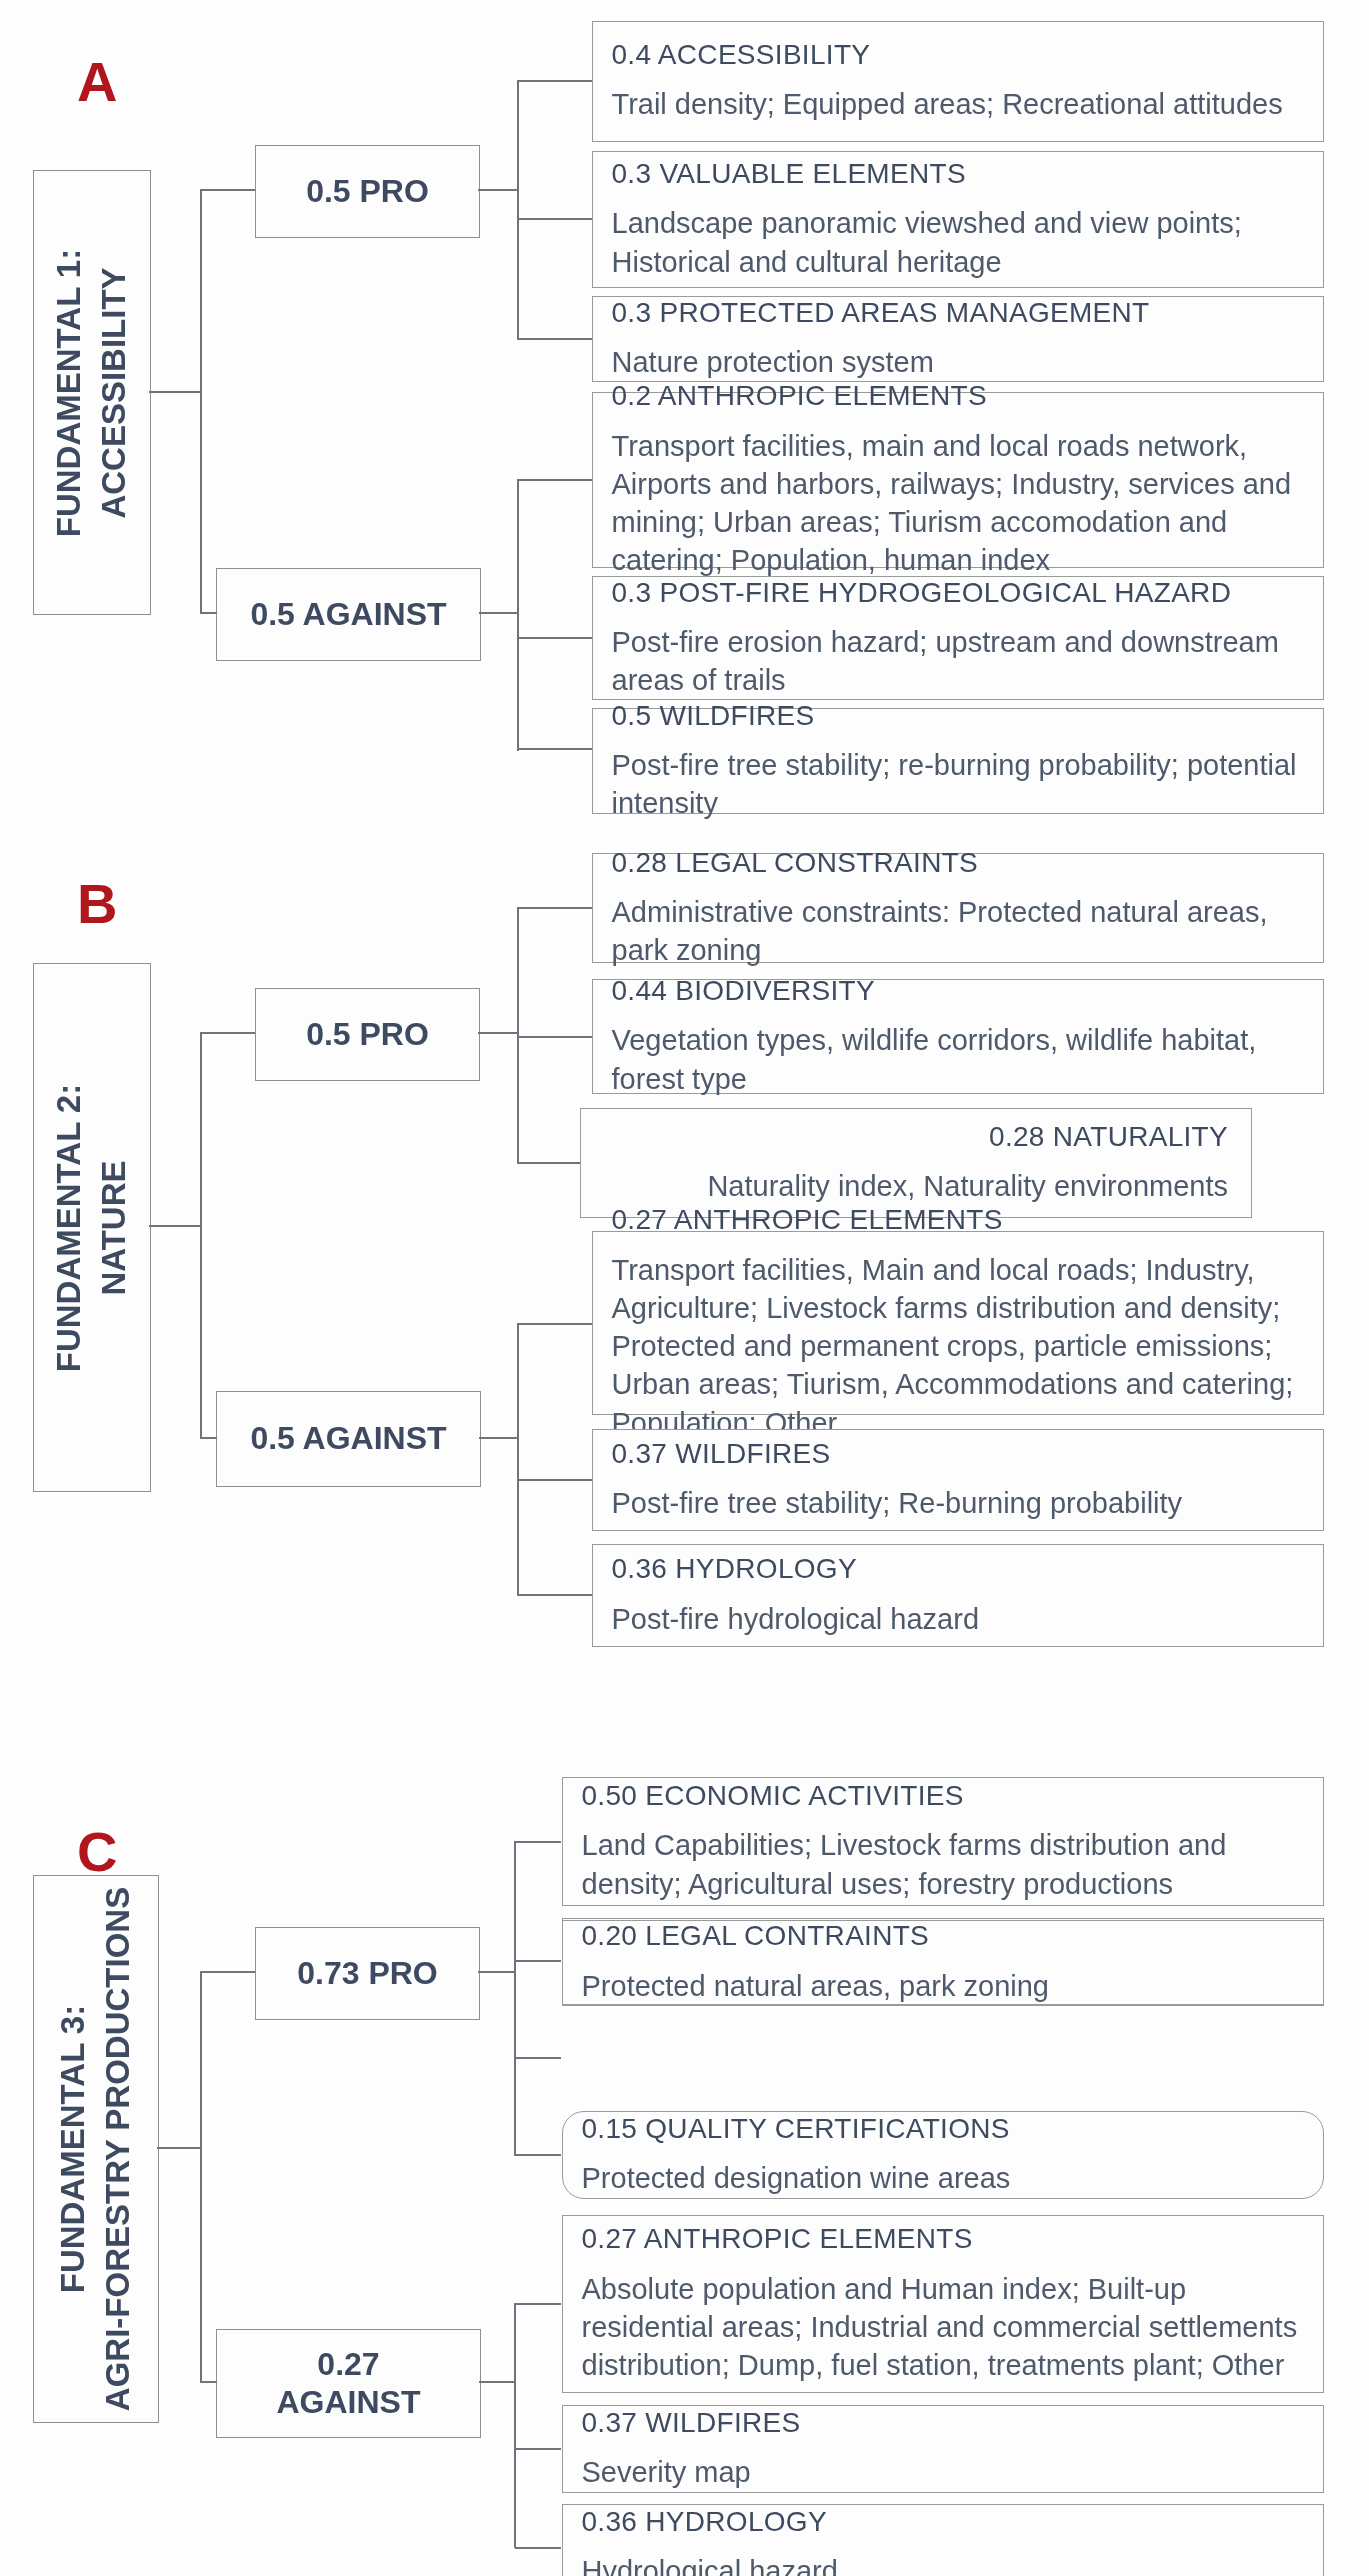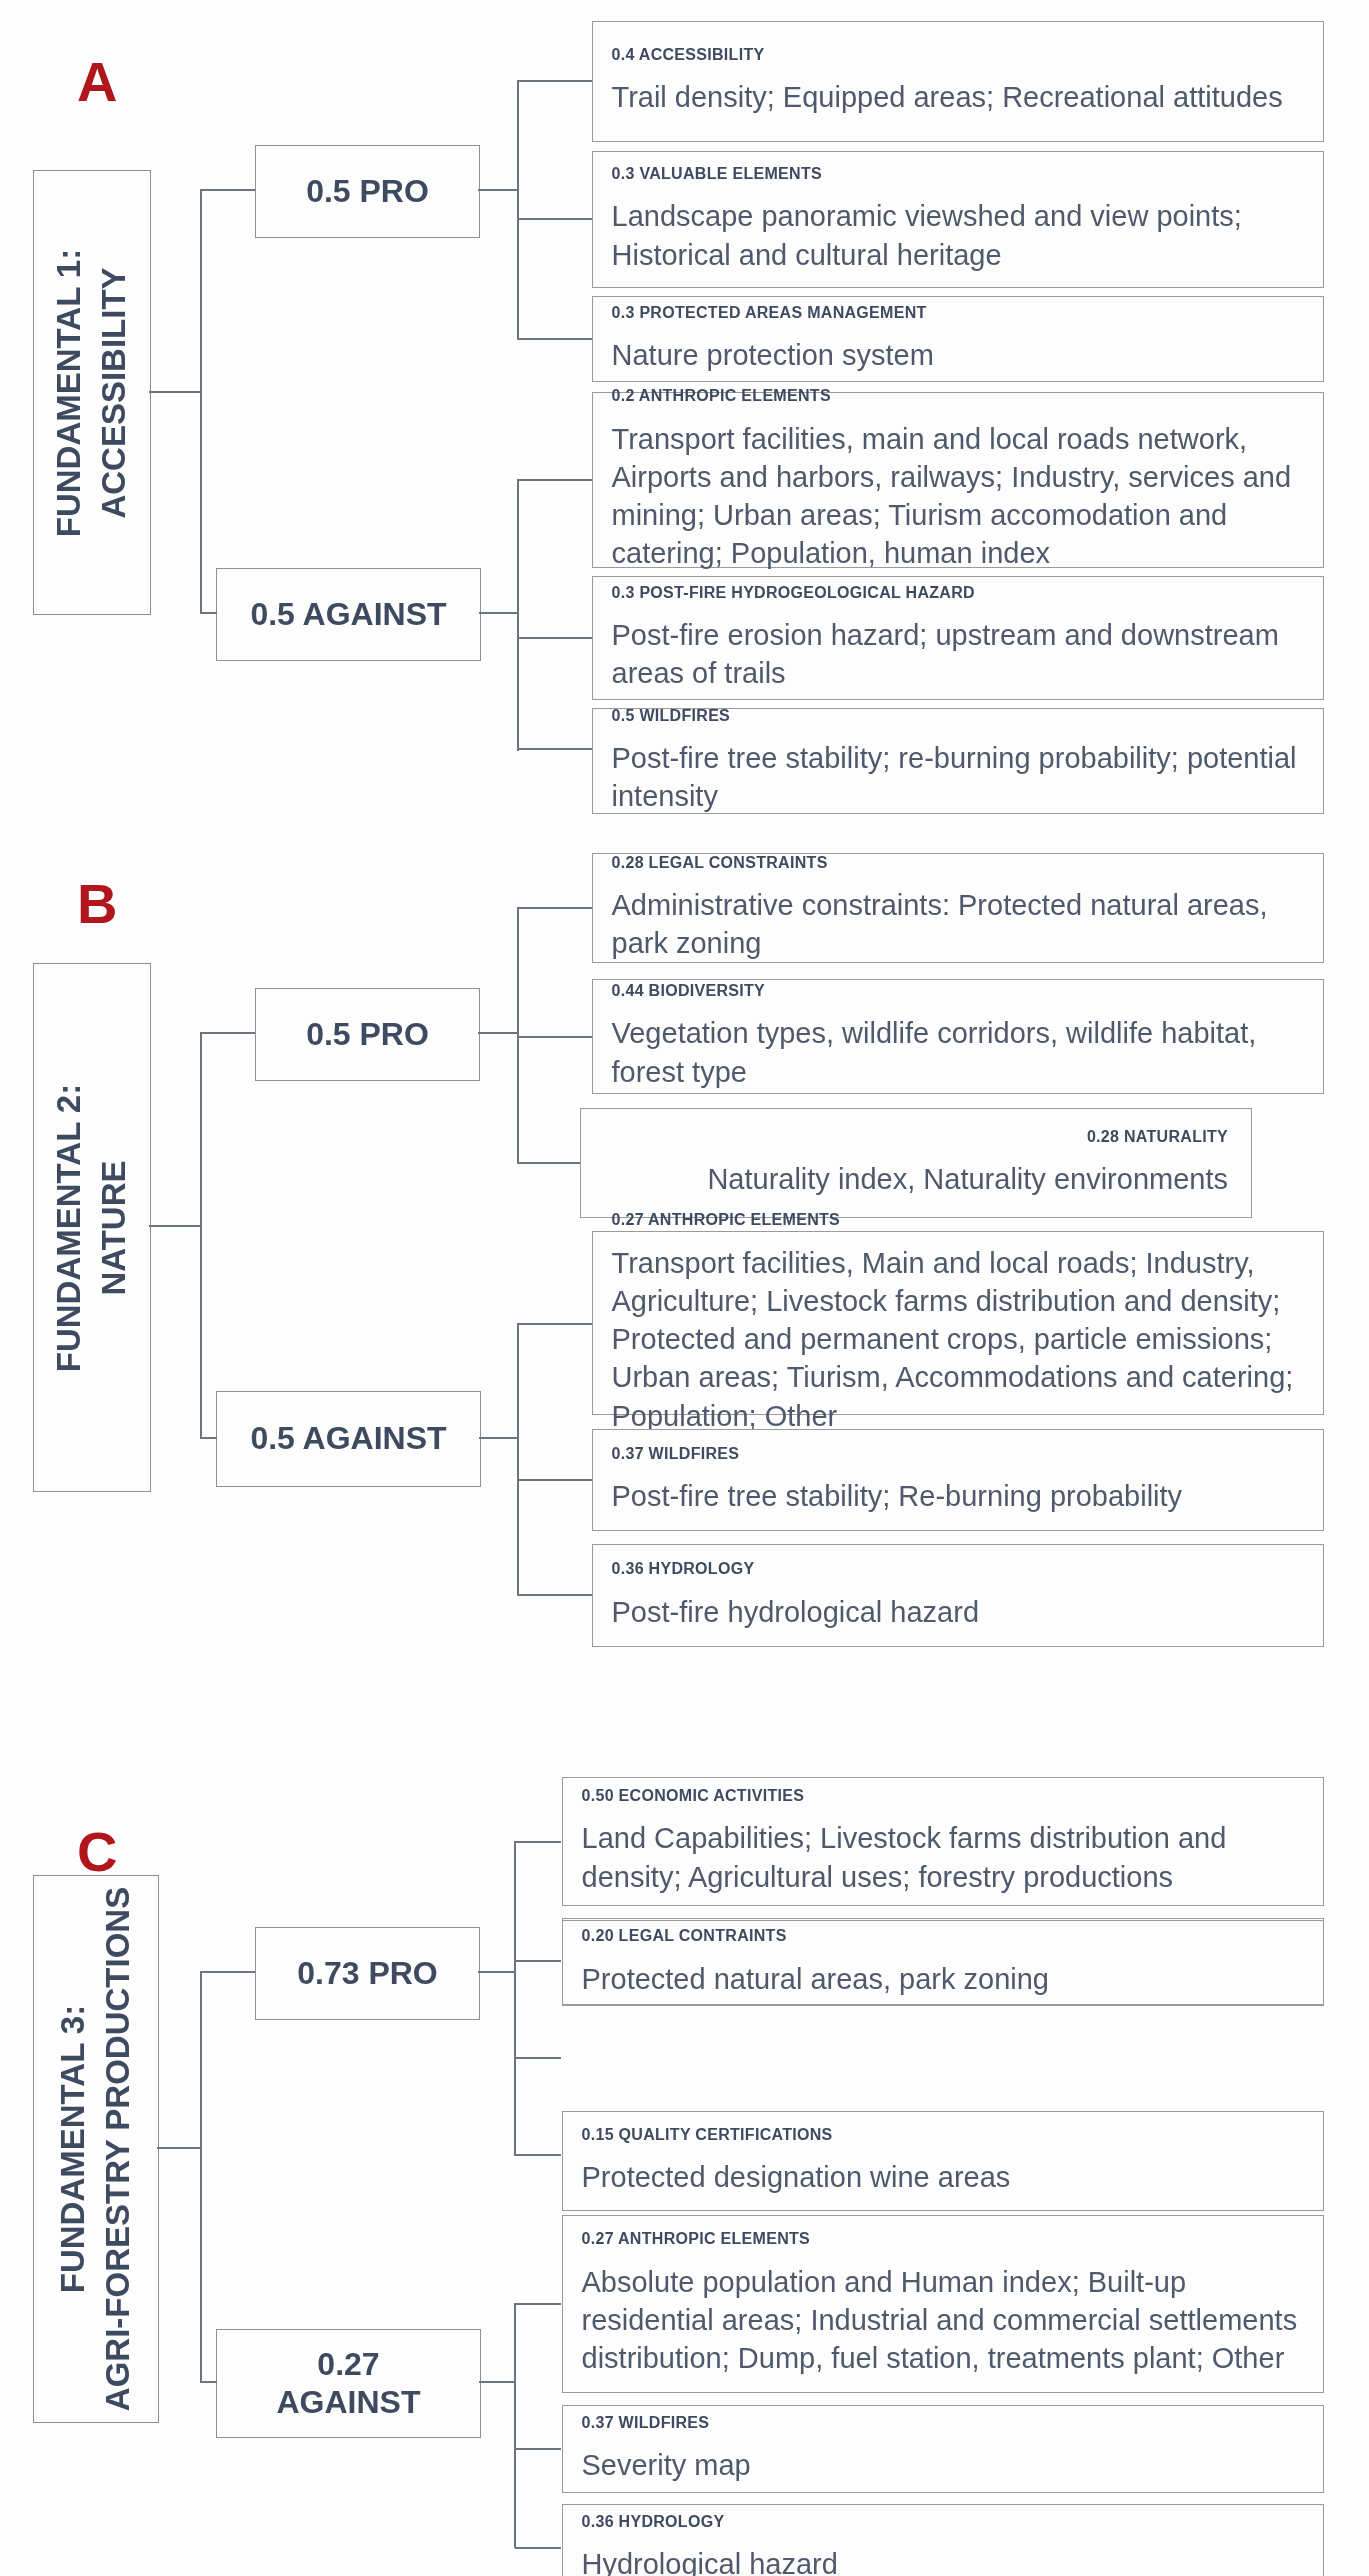--- a/index.html
+++ b/index.html
@@ -12,21 +12,21 @@
   .fund-inner{position:absolute;left:50%;top:50%;transform:translate(-50%,-50%) rotate(-90deg);
     display:flex;flex-direction:column;align-items:center;justify-content:center;
     font-weight:bold;color:#3d4a5f;font-size:33px;line-height:1.35;text-align:center;white-space:nowrap;}
 
   .wbox{position:absolute;background:#fdfdfd;border:1.5px solid #8f8f8f;
     display:flex;flex-direction:column;align-items:center;justify-content:center;
     font-weight:bold;font-size:32px;color:#3d4a5f;text-align:center;line-height:1.18;}
 
   .crit{position:absolute;background:#fdfdfd;border:1.5px solid #9a9a9a;box-sizing:border-box;
     display:flex;flex-direction:column;justify-content:center;gap:14.4px;padding:7.2px 23px 7.2px 18.5px;}
-  .ct{font-weight:bold;font-size:16px;color:#3d4a5f;letter-spacing:0.3px;}
+  .ct{font-weight:normal;font-size:28px;color:#3d4a5f;letter-spacing:0.3px;}
   .cd{font-size:29px;color:#4e5a6b;line-height:1.32;}
 
   .hl,.vl{position:absolute;background:#6e747c;}
   .hl{height:2.1px;}
   .vl{width:2.1px;}
 </style>
 </head>
 <body>
 
 <div id="canvas">
@@ -186,21 +186,21 @@
     <div class="cd">Land Capabilities; Livestock farms distribution and density; Agricultural uses; forestry productions</div>
   </div>
   <div class="crit" style="left:562px;top:1918px;width:762px;height:88px;align-items:flex-end;">
     <div class="ct">0.15 TRANSPORT FACILITIES</div>
     <div class="cd">Mobility networks at local level</div>
   </div>
   <div class="crit" style="left:562px;top:1920px;width:762px;height:85px;">
     <div class="ct">0.20 LEGAL CONTRAINTS</div>
     <div class="cd">Protected natural areas, park zoning</div>
   </div>
-  <div class="crit" style="left:562px;top:2111px;width:762px;height:100px;">
+  <div class="crit" style="left:562px;top:2111px;width:762px;height:88px;border-radius:22px;">
     <div class="ct">0.15 QUALITY CERTIFICATIONS</div>
     <div class="cd">Protected designation wine areas</div>
   </div>
   <div class="crit" style="left:562px;top:2215px;width:762px;height:178px;">
     <div class="ct">0.27 ANTHROPIC ELEMENTS</div>
     <div class="cd">Absolute population and Human index; Built-up residential areas; Industrial and commercial settlements distribution; Dump, fuel station, treatments plant; Other</div>
   </div>
   <div class="crit" style="left:562px;top:2405px;width:762px;height:88px;">
     <div class="ct">0.37 WILDFIRES</div>
     <div class="cd">Severity map</div>

